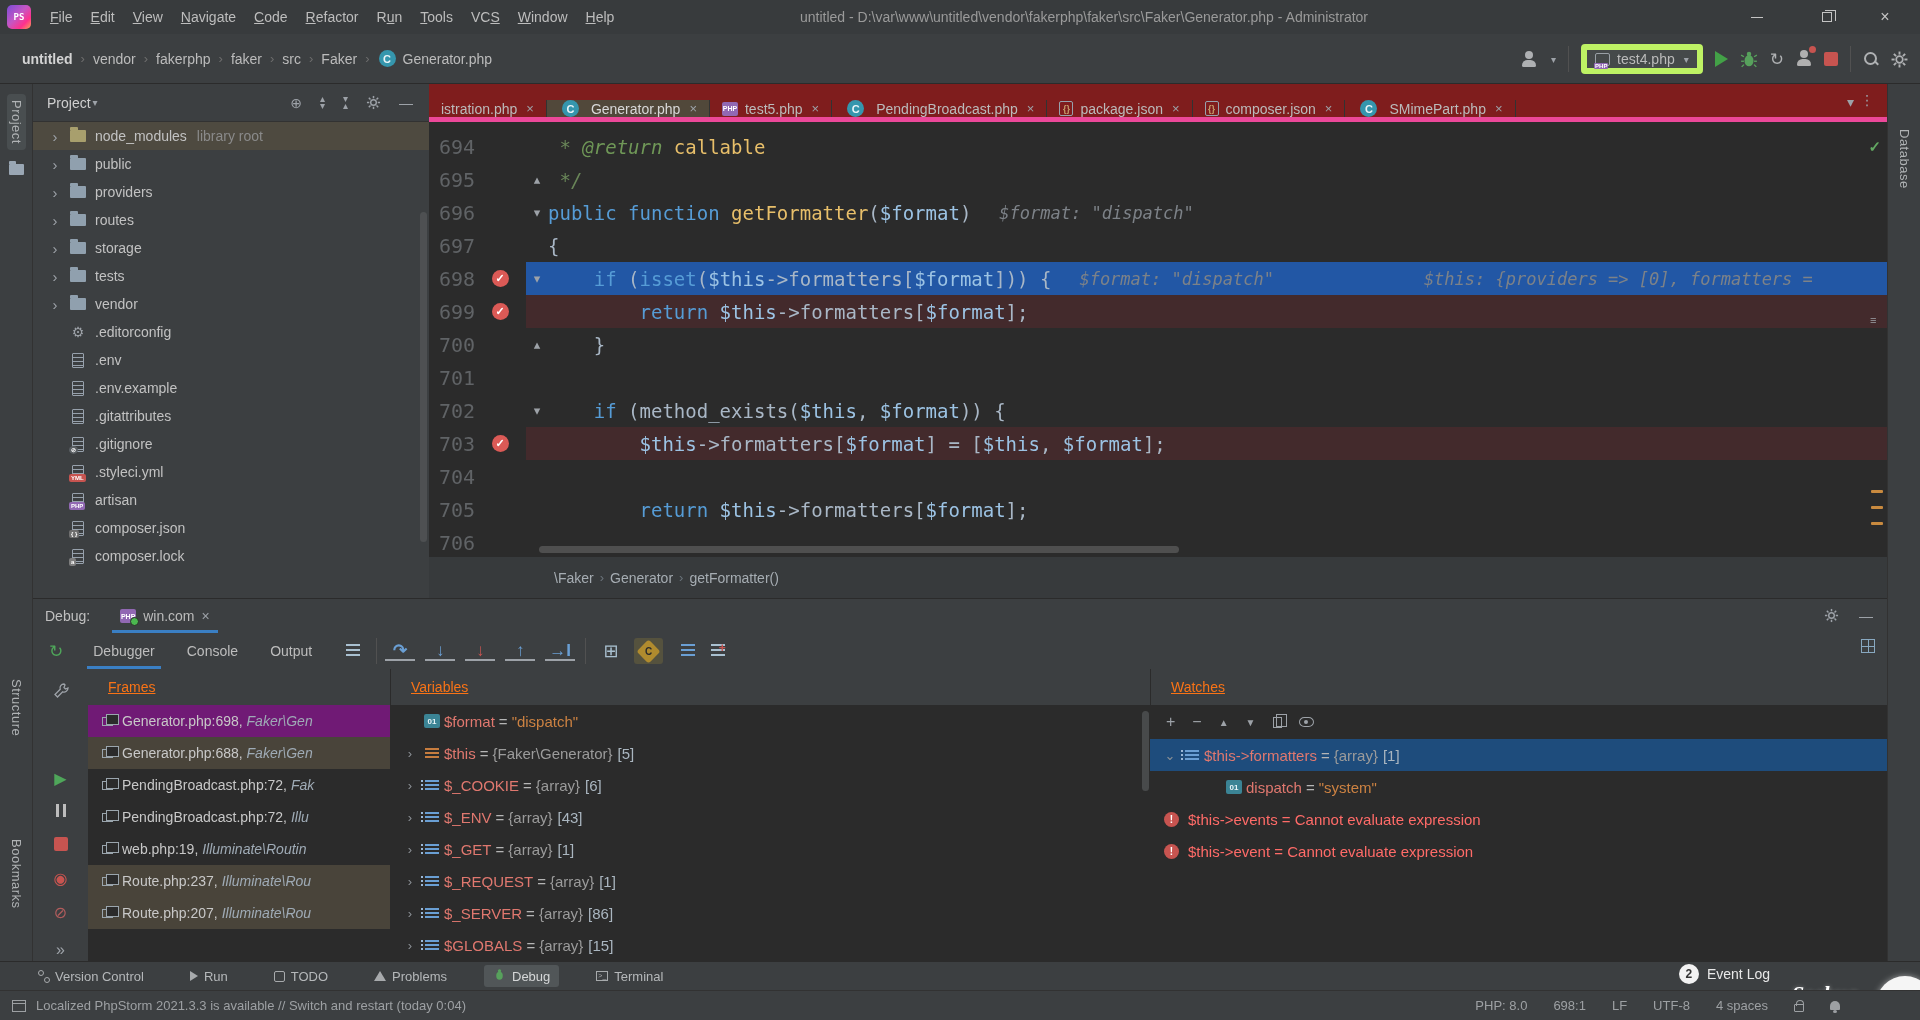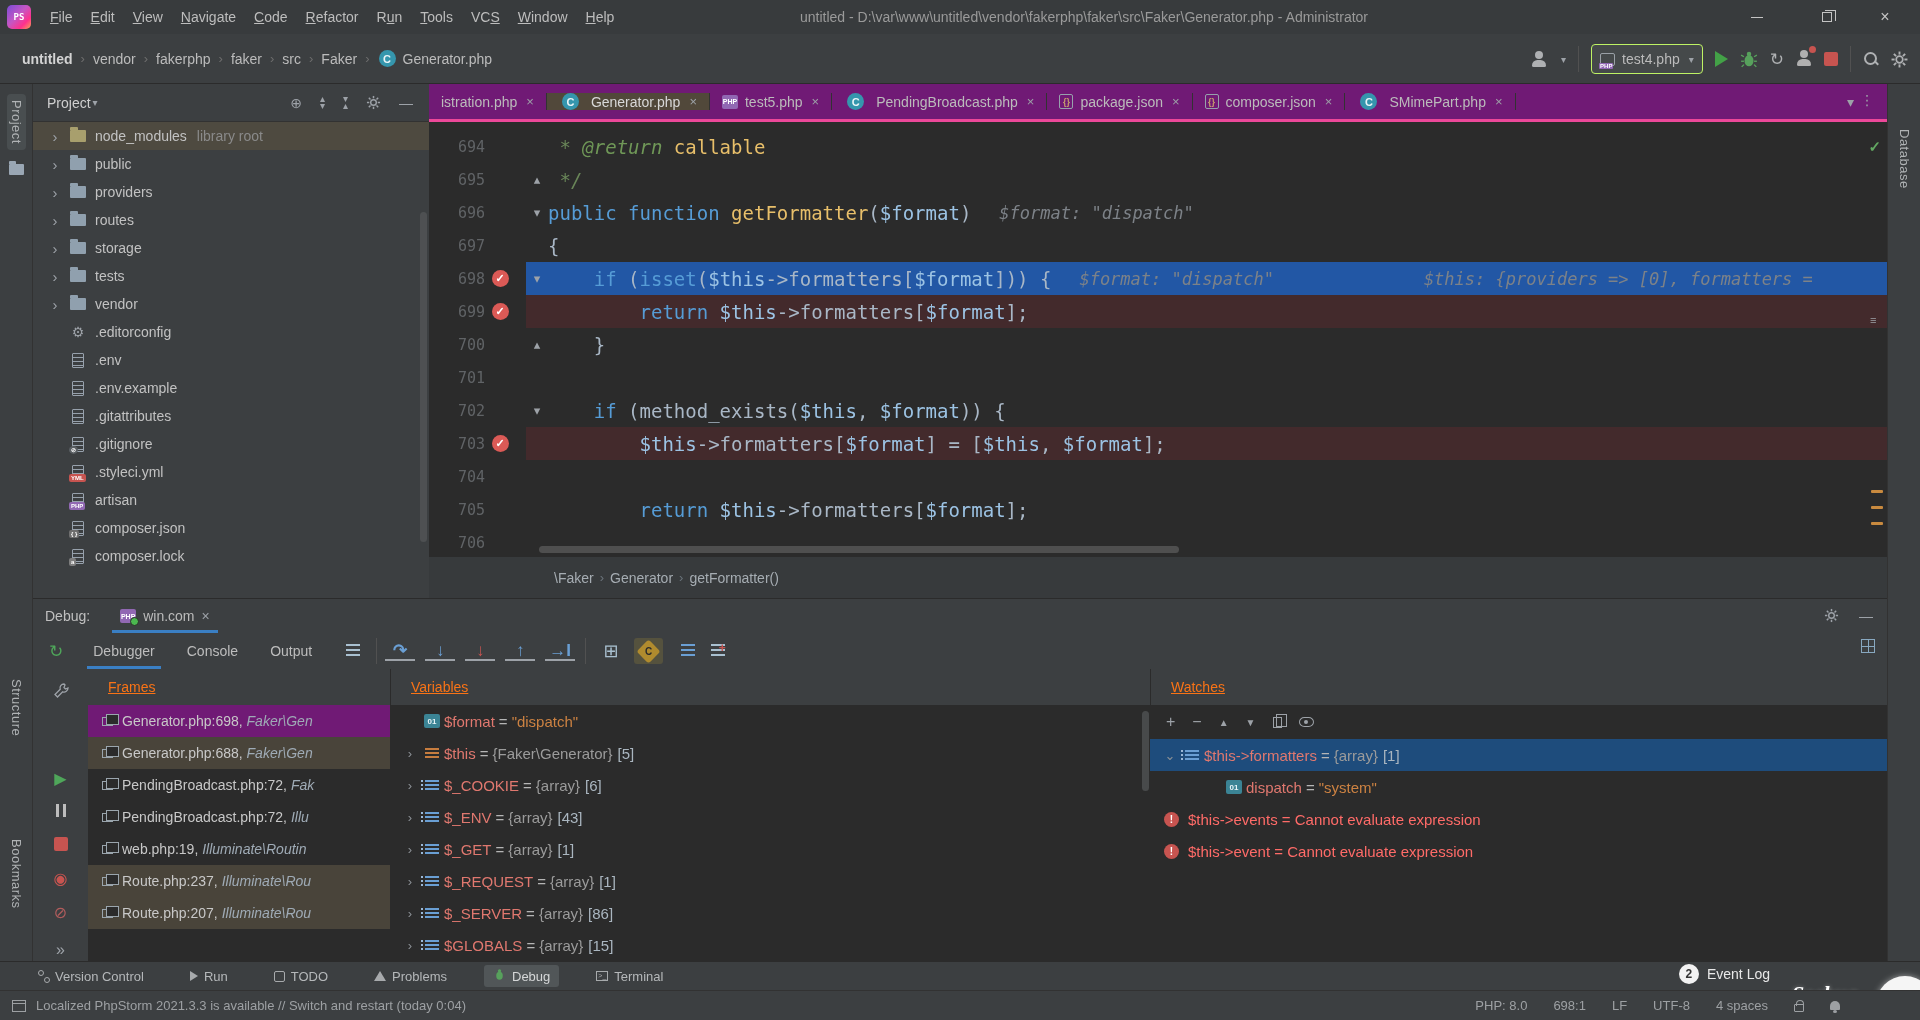--- a/index.html
+++ b/index.html
@@ -33,21 +33,21 @@
   .bc-item.first { font-weight:bold; color:#d3d3d3; }
   .bc-sep { color:#6d6d6d; padding:0 6px; font-size:13px; }
   .cls-icon { display:inline-flex; width:17px; height:17px; border-radius:50%; background:#3596ad; color:#eaf5f8;
               font-size:11px; font-weight:bold; align-items:center; justify-content:center; margin:0 5px 0 3px; }
   #nav-right { position:absolute; right:12px; top:0; height:50px; display:flex; align-items:center; gap:12px; }
   .vsep { width:1px; height:26px; background:#515151; }
   .i-user { width:16px; height:16px; position:relative; display:inline-block; }
   .i-user:before { content:""; position:absolute; left:4px; top:0; width:8px; height:8px; border-radius:50%; background:#aeb0b2; }
   .i-user:after { content:""; position:absolute; left:1px; top:9px; width:14px; height:7px; border-radius:7px 7px 2px 2px; background:#aeb0b2; }
   .mini-caret { color:#9da2a8; font-size:10px; margin-left:2px; }
-  #runconfig { height:30px; border:1px solid #bef264; border-radius:4px; background:#45494a;
+  #runconfig { height:30px; border:6px solid #bef264; border-radius:4px; background:#45494a;
                display:flex; align-items:center; padding:0 8px; gap:7px; }
   .i-app { width:15px; height:13px; border:1px solid #9aa0a6; border-radius:2px; position:relative; }
   .i-app:after { content:"PHP"; position:absolute; left:-2px; bottom:-4px; background:#9168b3; color:#fff;
                  font-size:6px; padding:0 1px; border-radius:1px; font-weight:bold; }
   .tri-play { width:0; height:0; border-left:13px solid #43a147; border-top:8px solid transparent; border-bottom:8px solid transparent; }
   .i-stop { width:14px; height:14px; background:#c75450; border-radius:2px; }
   .i-mag { width:16px; height:16px; position:relative; }
   .i-mag:before { content:""; position:absolute; left:1px; top:1px; width:9px; height:9px; border:2px solid #afb1b3; border-radius:50%; }
   .i-mag:after { content:""; position:absolute; left:11px; top:11px; width:5px; height:2px; background:#afb1b3; transform:rotate(45deg); }
 
@@ -80,37 +80,37 @@
             background:linear-gradient(#3c3f41 3px, #97a1ac 3px, #97a1ac 4px, #3c3f41 4px, #3c3f41 7px, #97a1ac 7px, #97a1ac 8px, #3c3f41 8px, #3c3f41 11px, #97a1ac 11px, #97a1ac 12px, #3c3f41 12px); }
   .badge { position:absolute; left:-4px; bottom:-3px; color:#fff; font-size:6px; font-weight:bold;
            padding:0 2px; border-radius:2px; line-height:8px; }
   .badge.php { background:#9168b3; } .badge.yml { background:#c75450; }
   .badge.json { background:#6e6e6e; } .badge.lock { background:#7d7d7d; }
   .badge.ign { background:#5a5f63; border-radius:50%; }
   .i-gear-ch { color:#9da2a8; font-size:14px; }
   #proj-scroll { position:absolute; right:2px; top:90px; width:7px; height:330px; background:#55585a; border-radius:4px; opacity:.7; }
 
   
-  #tabsrow { position:absolute; left:429px; top:84px; width:1458px; height:38px; background:#701a75;
-             border-bottom:3px solid #ec4899; display:flex; align-items:center; overflow:hidden; }
+  #tabsrow { position:absolute; left:429px; top:84px; width:1458px; height:38px; background:#7f1d1d;
+             border-bottom:5px solid #ec4899; display:flex; align-items:flex-end; overflow:hidden; }
   .etab { display:flex; align-items:center; gap:7px; padding:0 12px; border-right:1px solid #323232; color:#bbb; }
   .etab.active { background:#51483a; color:#d8d8d8; }
   .etab .x { color:#9da2a8; font-size:13px; margin-left:2px; }
   .i-phpfile { width:16px; height:14px; background:#9168b3; border-radius:2px; color:#fff; font-size:7px; font-weight:bold;
                display:flex; align-items:center; justify-content:center; position:relative; }
   .i-phpfile.rundot:after { content:""; position:absolute; right:-3px; bottom:-3px; width:7px; height:7px; border-radius:50%; background:#4bb74f; border:1px solid #2b2b2b; }
   .i-json { width:14px; height:15px; border:1px solid #97a1ac; border-radius:2px; color:#c9a26d; font-size:9px; font-weight:bold;
             display:flex; align-items:center; justify-content:center; }
   #tabs-right { position:absolute; right:6px; top:0; height:38px; display:flex; align-items:center; gap:12px; color:#9da2a8; }
 
   
   #editor { position:absolute; left:429px; top:122px; width:1458px; height:434px; background:#2b2b2b; overflow:hidden; }
   .code-row { position:absolute; left:0; width:100%; height:33px; display:flex; }
   .gutter { width:97px; display:flex; align-items:center; flex:none; background:#2b2b2b; }
-  .lnum { width:56px; text-align:right; color:#606366; font-family:"DejaVu Sans Mono",monospace; font-size:15px; }
+  .lnum { width:56px; text-align:center; color:#606366; font-family:"DejaVu Sans Mono",monospace; font-size:20px; }
   .bpslot { width:30px; display:flex; justify-content:center; }
   .bp-dot { width:17px; height:17px; border-radius:50%; background:#db5a56; color:#fff; font-size:11px; font-weight:bold;
             display:flex; align-items:center; justify-content:center; }
   .code-body { flex:1; display:flex; align-items:center; font-family:"DejaVu Sans Mono",monospace; font-size:19px;
                white-space:pre; overflow:hidden; }
   .code-body.exec { background:#2257a5; }
   .code-body.bp { background:#432a2c; }
   .foldslot { width:22px; flex:none; text-align:center; color:#9da2a8; font-size:13px; font-family:"Liberation Sans",sans-serif; }
   .tok-k { color:#569cd6; } .tok-v { color:#9cc3e4; } .tok-fn { color:#e8bf6a; }
   .tok-c { color:#6a8759; font-style:italic; } .tok-ctag { color:#6f9757; font-style:italic; }

